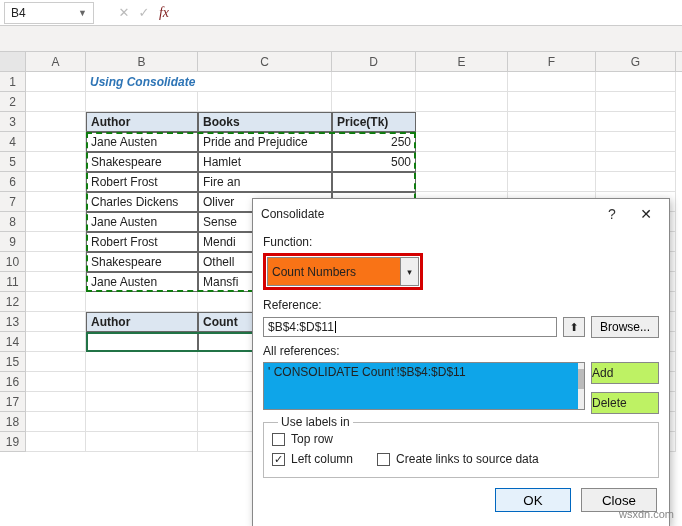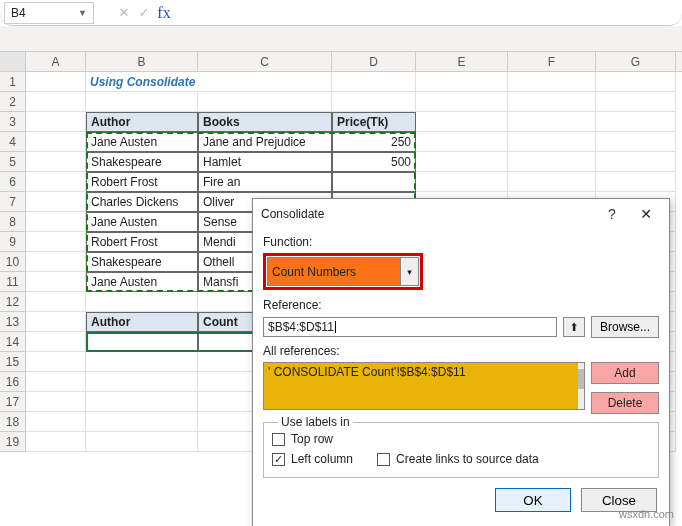--- a/index.html
+++ b/index.html
@@ -1,24 +1,24 @@
 <!DOCTYPE html>
 <html><head>
 <meta charset="utf-8">
 <style>
   * { box-sizing: border-box; font-family: 'Segoe UI', Arial, sans-serif; }
   body { margin: 0; background: #fff; font-size: 12px; color: #222; overflow: hidden; width: 682px; height: 526px; }
 
   
-  .fbar { display: flex; align-items: center; height: 26px; border-bottom: 1px solid #ccc; background: #fff; padding: 2px 0; border-radius: 13px; }
+  .fbar { display: flex; align-items: center; height: 26px; border-bottom: 1px solid #ccc; background: #fff; padding: 2px 0; }
   .namebox { width: 90px; height: 22px; border: 1px solid #ccc; margin-left: 4px; display: flex; align-items: center; padding: 0 6px; justify-content: space-between; }
   .namebox .dd { color: #666; font-size: 9px; }
   .fbar-sep { width: 20px; }
   .fbar-ico { width: 20px; text-align: center; color: #bbb; font-size: 13px; }
-  .fx { font-family: 'Times New Roman', serif; font-size: 16px; color: #1d4ed8; }
+  .fx { font-style: italic; font-family: 'Times New Roman', serif; font-size: 14px; color: #7f1d1d; }
   .fbar-input { flex: 1; }
 
   
   .ribgap { height: 26px; background: #f3f2f1; border-bottom: 1px solid #ccc; }
 
   
   .grid { position: relative; }
   .col-headers { display: flex; height: 20px; background: #f3f2f1; border-bottom: 1px solid #ccc; }
   .corner { width: 26px; border-right: 1px solid #ccc; background: #e6e6e6; }
   .ch { border-right: 1px solid #ccc; display: flex; align-items: center; justify-content: center; color: #555; background: #f3f2f1; }
@@ -49,23 +49,23 @@
   .lbl { margin: 2px 0 4px 0; }
   .redrect { border: 3px solid #d40000; padding: 1px; margin-bottom: 8px; width: 160px; }
   .combo { display: flex; align-items: center; border: 1px solid #888; height: 29px; background: #f97316; }
   .combo span { flex: 1; padding: 0 4px; }
   .combo .cbtn { width: 18px; height: 100%; border-left: 1px solid #888; display: flex; align-items: center; justify-content: center; background: #efefef; font-size: 9px; }
   .refrow { display: flex; align-items: center; gap: 6px; margin-bottom: 6px; }
   .refinput { flex: 1; border: 1px solid #888; height: 20px; padding: 0 4px; display: flex; align-items: center; background: #fff; }
   .refbtn { width: 22px; height: 20px; border: 1px solid #888; background: #efefef; display: flex; align-items: center; justify-content: center; font-size: 11px; }
   .refbrowse { width: 68px; height: 22px; border: 1px solid #888; background: #efefef; font-size: 12px; }
   .allrefs { display: flex; gap: 6px; align-items: flex-start; margin-bottom: 8px; }
-  .listbox { flex: 1; height: 48px; border: 1px solid #888; padding: 2px 4px; background: #eab308; overflow: hidden; }
+  .listbox { flex: 1; height: 48px; border: 1px solid #888; padding: 2px 4px; background: #0ea5e9; overflow: hidden; }
   .rbtns { display: flex; flex-direction: column; gap: 8px; }
-  .btn { width: 68px; height: 22px; border: 1px solid #888; background: #fca5a5; font-size: 12px; text-align: center; line-height: 20px; }
+  .btn { width: 68px; height: 22px; border: 1px solid #888; background: #bef264; font-size: 12px; text-align: left; line-height: 20px; }
   .group { border: 1px solid #bbb; padding: 6px 8px 8px 8px; position: relative; margin-bottom: 10px; }
   .group .gtitle { position: absolute; top: -8px; left: 14px; background: #fff; padding: 0 3px; font-size: 12px; }
   .chk { display: flex; align-items: center; gap: 6px; margin: 3px 0; }
   .cbox { width: 13px; height: 13px; border: 1px solid #555; display: flex; align-items: center; justify-content: center; font-size: 11px; line-height: 1; }
   .create-row { display: flex; gap: 24px; align-items: center; }
   .dlg-foot { display: flex; justify-content: flex-end; gap: 10px; padding: 0 2px 4px 2px; }
   .okbtn { width: 76px; height: 24px; border: 1px solid #0067c0; background: #e5f1fb; }
   .closebtn { width: 76px; height: 24px; border: 1px solid #888; background: #efefef; }
 
   .watermark { position: absolute; right: 8px; bottom: 6px; font-size: 11px; color: #888; }
@@ -136,21 +136,21 @@
       <div class="cell wD th">Price(Tk)</div>
       <div class="cell wE"></div>
       <div class="cell wF"></div>
       <div class="cell wG"></div>
     </div>
 
     <div class="row">
       <div class="rh">4</div>
       <div class="cell wA"></div>
       <div class="cell wB td">Jane Austen</div>
-      <div class="cell wC td">Jane and Prejudice</div>
+      <div class="cell wC td">Pride and Prejudice</div>
       <div class="cell wD td num">250</div>
       <div class="cell wE"></div>
         <div class="cell wF"></div>
         <div class="cell wG"></div>
     </div>
     <div class="row">
       <div class="rh">5</div>
       <div class="cell wA"></div>
       <div class="cell wB td">Shakespeare</div>
       <div class="cell wC td">Hamlet</div>

